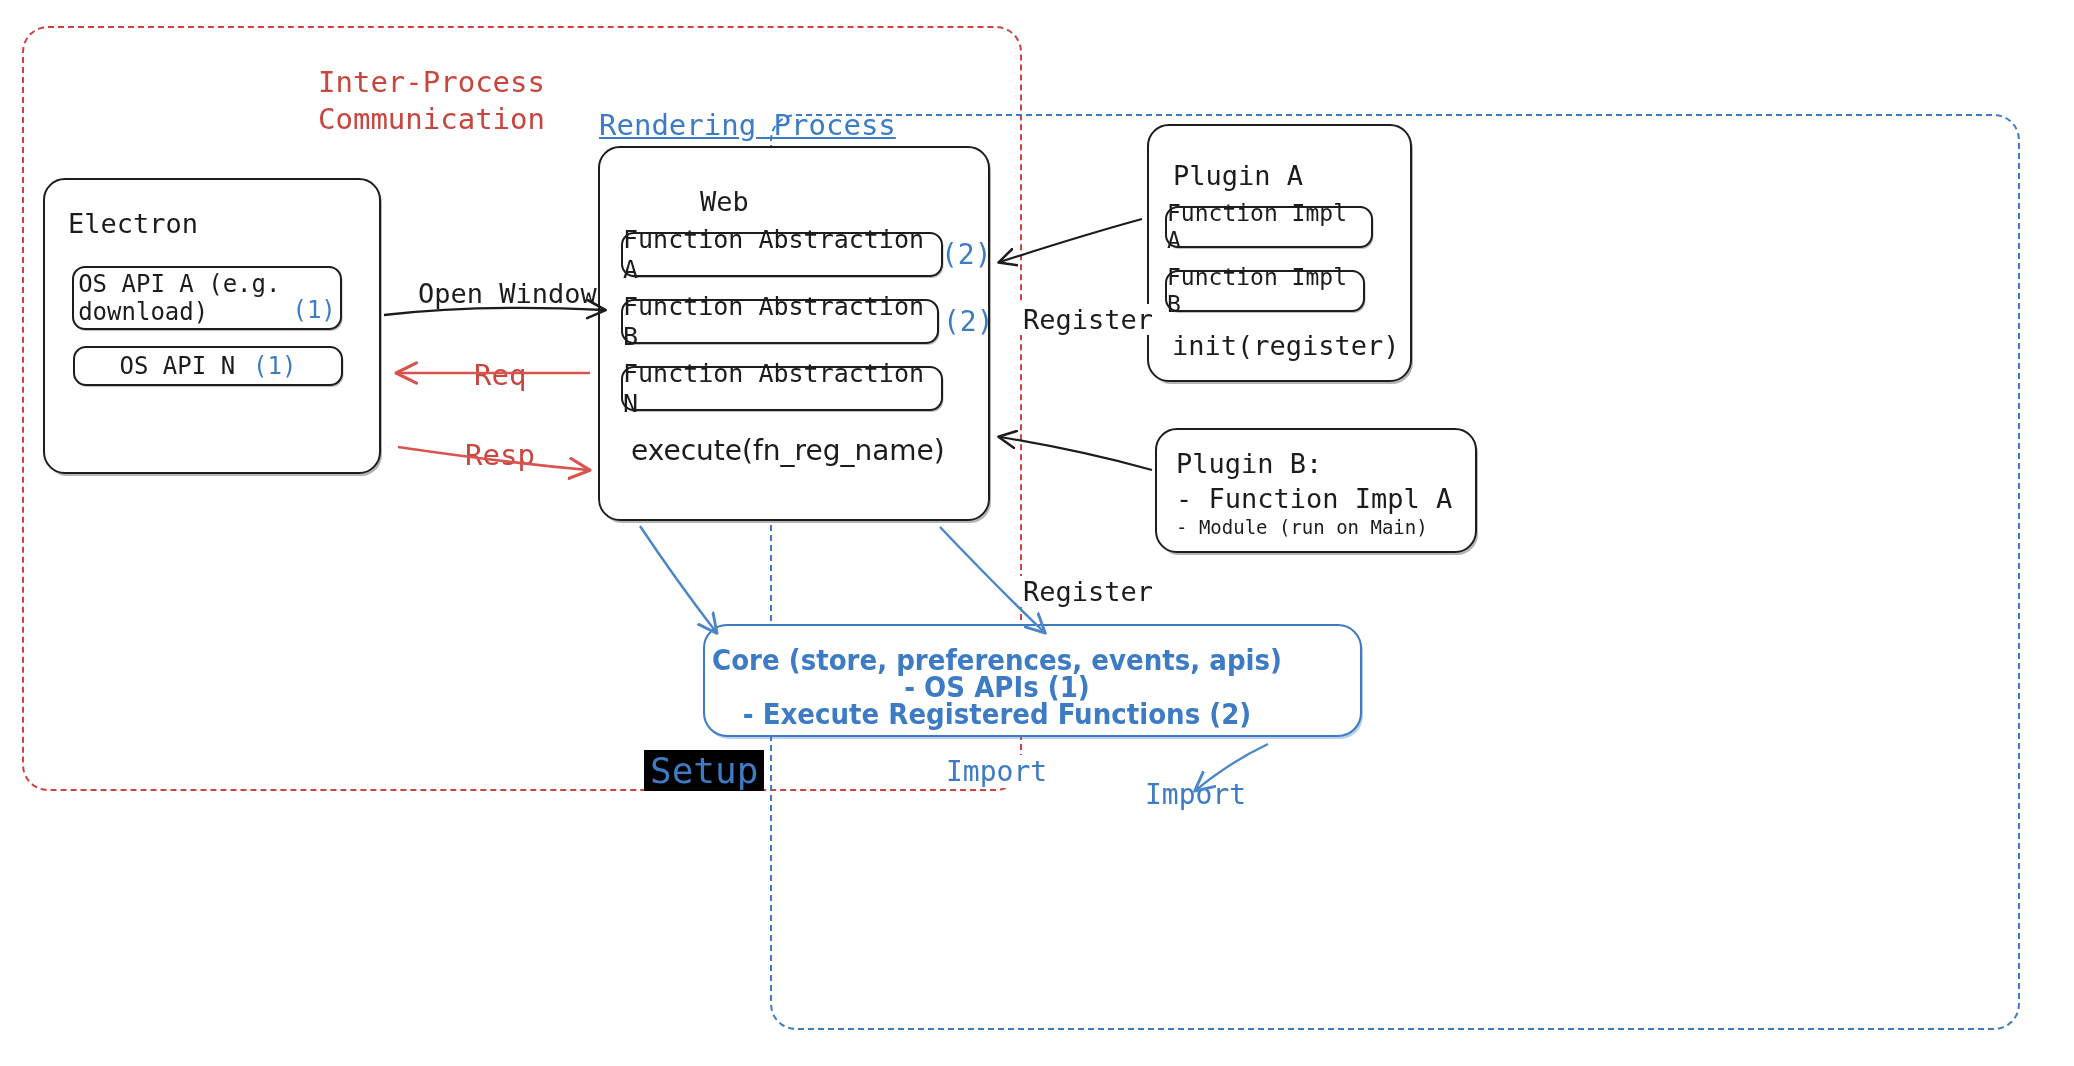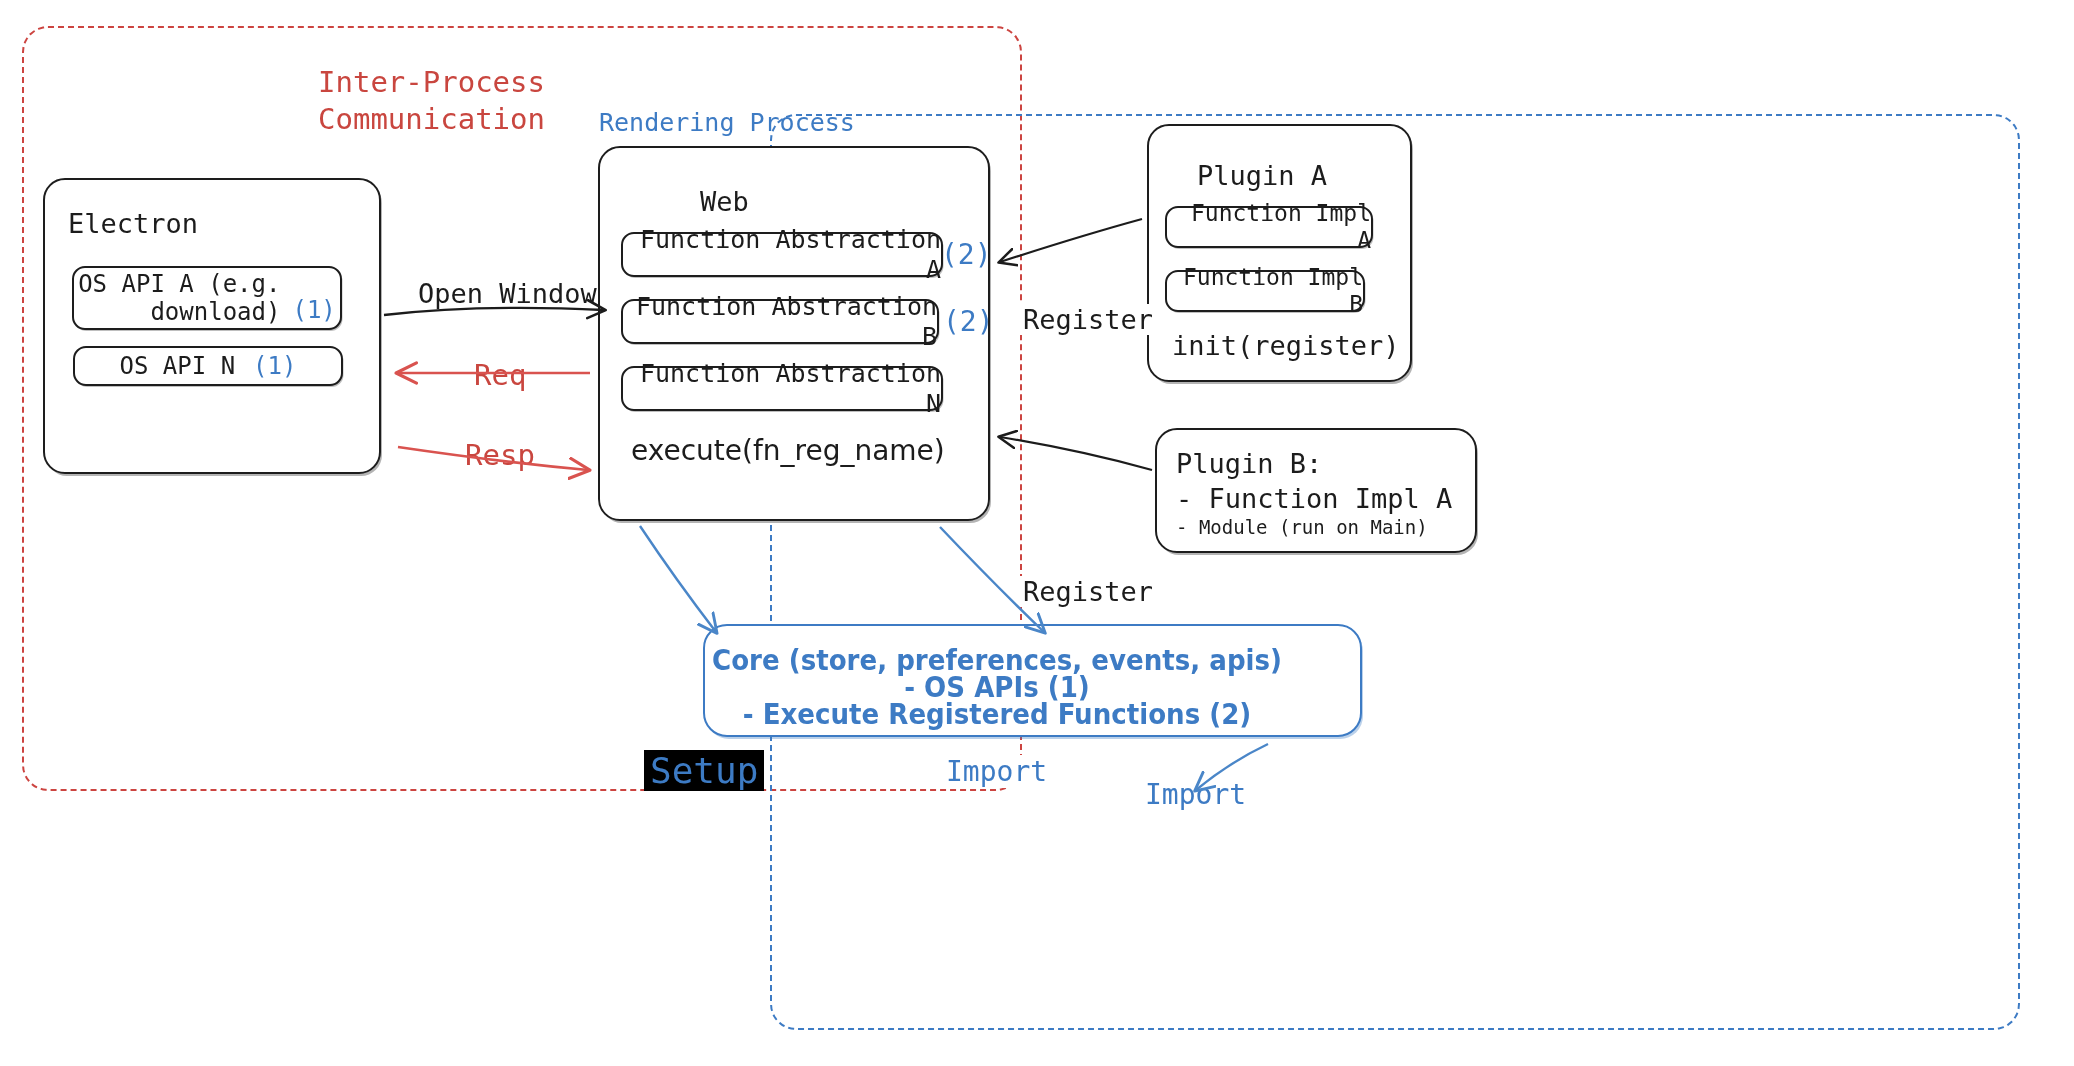--- a/index.html
+++ b/index.html
@@ -15,21 +15,21 @@
   .box{
     position:absolute;box-sizing:border-box;
     border:2.2px solid #1d1d1d;border-radius:22px;background:#fff;
     box-shadow:2px 3px 0 -1px rgba(40,40,40,.35);
   }
   .inner-box{
     position:absolute;box-sizing:border-box;
     border:2px solid #1d1d1d;border-radius:13px;background:#fff;
     display:flex;align-items:center;justify-content:center;
     box-shadow:1.5px 2px 0 -1px rgba(40,40,40,.3);
-    text-align:right;line-height:1.18;
+    text-align:left;line-height:1.18;
   }
   .lbl{position:absolute;white-space:pre;}
 
   
   .dashed{
     position:absolute;box-sizing:border-box;border-width:2.6px;border-style:dashed;
     background:transparent;border-radius:26px;
   }
   .dashed.red{border-color:#cc4440;}
   .dashed.blue{border-color:#3d7bc4;}
@@ -47,21 +47,21 @@
 
 <div id="stage">
 
   <div class="dashed red" style="left:22px;top:26px;width:1000px;height:765px;"></div>
 
   <div class="dashed blue" style="left:770px;top:114px;width:1250px;height:916px;"></div>
 
   <div class="lbl mono red-txt" style="left:318px;top:64px;font-size:29px;line-height:1.28;">Inter-Process
 Communication</div>
 
-  <div class="lbl mono blue-txt" style="left:599px;top:108px;font-size:25px;">Rendering Process</div>
+  <div class="lbl mono blue-txt" style="left:599px;top:108px;font-size:29px;text-decoration:underline;">Rendering Process</div>
 
   <div class="box" style="left:43px;top:178px;width:338px;height:296px;"></div>
 
   <div class="lbl mono dark-txt" style="left:68px;top:208px;font-size:27px;">Electron</div>
 
   <div class="inner-box mono" style="left:72px;top:266px;width:270px;height:64px;font-size:24px;">
     <span style="white-space:pre;">OS API A (e.g.
 download)</span>
     <span class="blue-txt" style="margin-left:12px;align-self:flex-end;padding-bottom:4px;">(1)</span>
   </div>
@@ -86,21 +86,21 @@
   <div class="lbl mono blue-txt" style="left:943px;top:305px;font-size:28px;">(2)</div>
 
   <div class="inner-box mono" style="left:621px;top:366px;width:322px;height:45px;font-size:25px;">
     <span>Function Abstraction N</span>
   </div>
 
   <div class="lbl humanist dark-txt" style="left:631px;top:434px;font-size:28px;">execute(fn_reg_name)</div>
 
   <div class="box" style="left:1147px;top:124px;width:265px;height:258px;"></div>
 
-  <div class="lbl mono dark-txt" style="left:1173px;top:160px;font-size:27px;margin-left:24px;">Plugin A</div>
+  <div class="lbl mono dark-txt" style="left:1173px;top:160px;font-size:27px;">Plugin A</div>
 
   <div class="inner-box mono" style="left:1165px;top:206px;width:208px;height:42px;font-size:23px;">
     <span>Function Impl A</span>
   </div>
 
   <div class="inner-box mono" style="left:1165px;top:270px;width:200px;height:42px;font-size:23px;">
     <span>Function Impl B</span>
   </div>
 
   <div class="lbl mono dark-txt" style="left:1172px;top:330px;font-size:27px;">init(register)</div>

